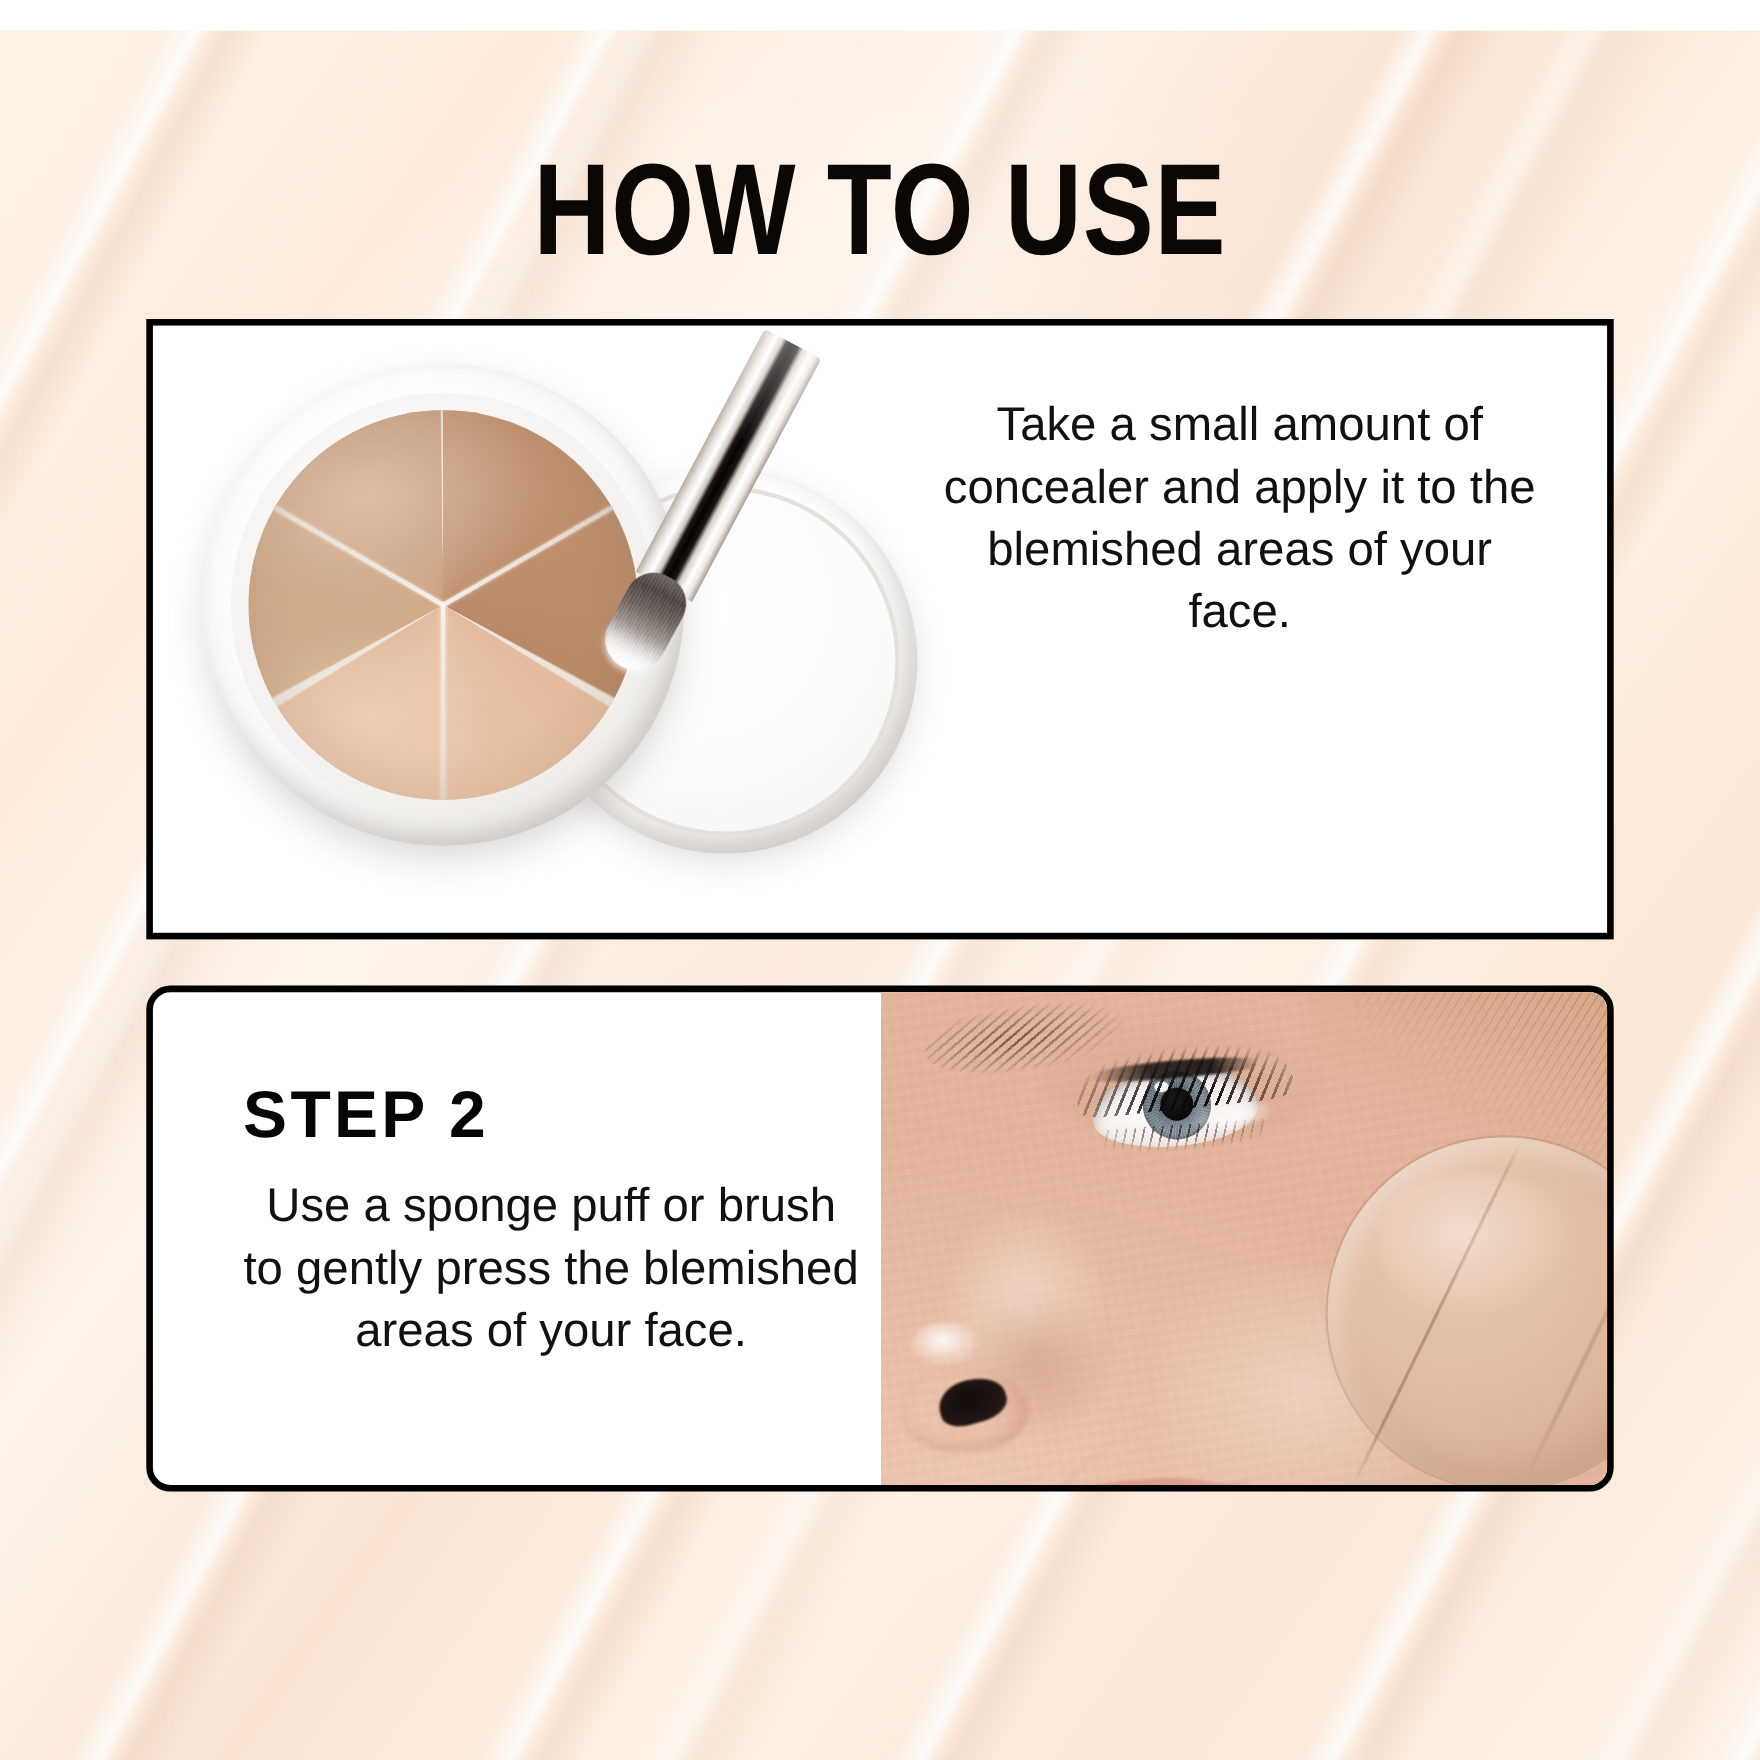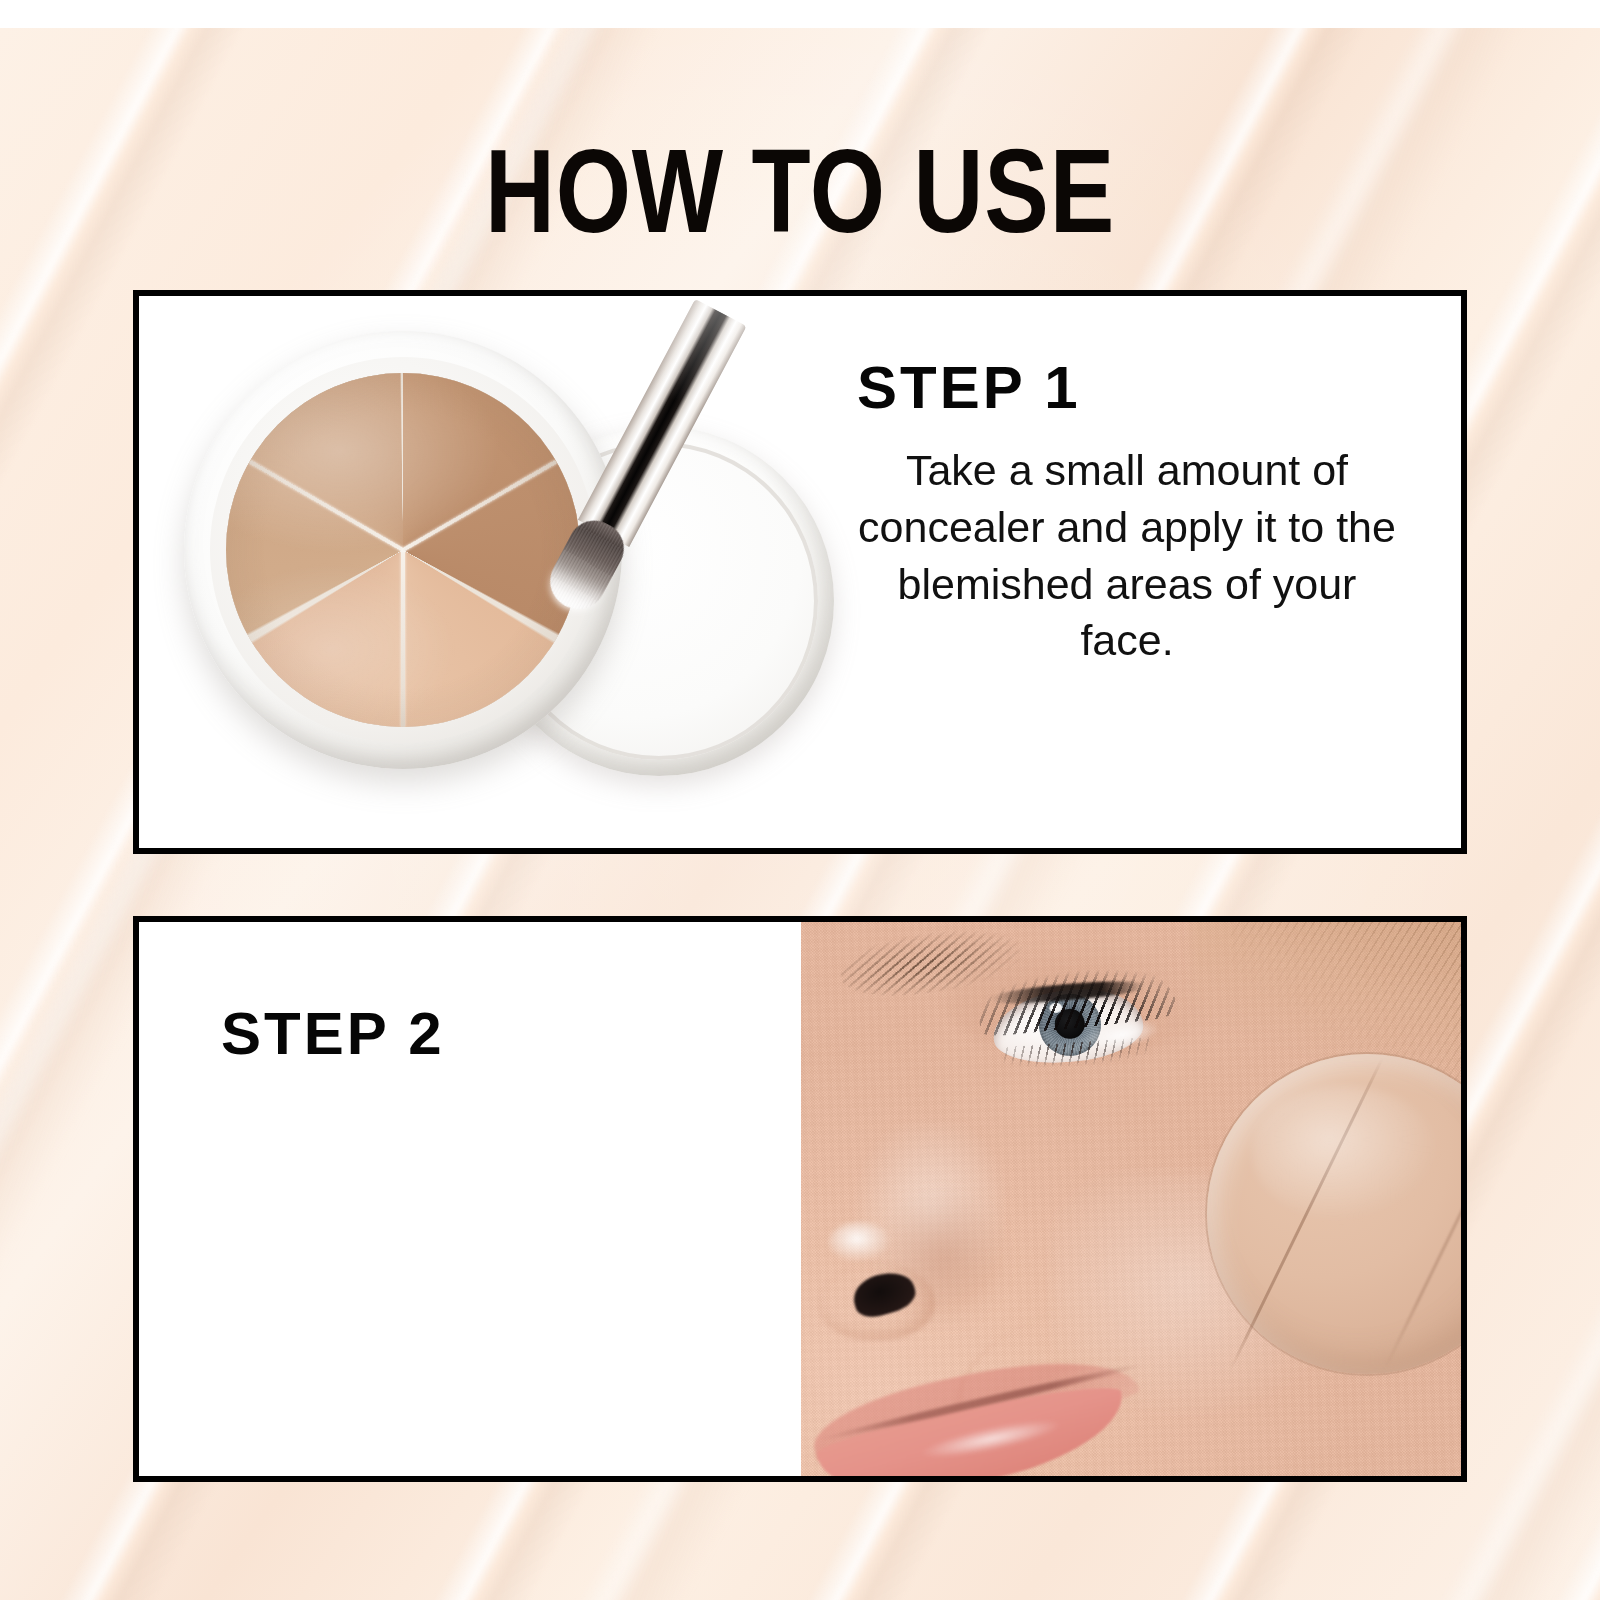--- a/index.html
+++ b/index.html
@@ -89,21 +89,21 @@
 
   
   .panel {
     position: absolute;
     background: #ffffff;
     border: 6px solid #000000;
     box-sizing: border-box;
     overflow: hidden;
   }
   #panel-1 { left: 133px; top: 262px; width: 1334px; height: 564px; }
-  #panel-2 { left: 133px; top: 888px; width: 1334px; height: 566px; }
+  #panel-2 { left: 133px; top: 868px; width: 1334px; height: 460px; border-radius: 22px; }
 
   
   .step-head {
     font-size: 60px;
     font-weight: 700;
     letter-spacing: 3px;
     color: #060606;
     line-height: 1;
     margin: 0 0 24px 0;
     white-space: nowrap;
@@ -613,30 +613,30 @@
       <div class="brush">
         <div class="brush-handle"></div>
         <div class="brush-ferrule-shine"></div>
         <div class="brush-bristles"></div>
         <div class="brush-tipfade"></div>
       </div>
 
     </div>
 
     <div id="step1-text">
-      <div class="step-head">STEP 1</div>
       <div class="step-body">Take a small amount of concealer and apply it to the blemished areas of your face.</div>
     </div>
 
   </div>
 
   <div class="panel" id="panel-2">
 
     <div id="step2-text">
       <div class="step-head">STEP 2</div>
+      <div class="step-body">Use a sponge puff or brush to gently press the blemished areas of your face.</div>
     </div>
 
     <div class="photo">
       <div class="skin"></div>
       <div class="skin-texture"></div>
       <div class="hairline"></div>
       <div class="hair-strands"></div>
       <div class="brow"></div>
 
       <div class="eye">

